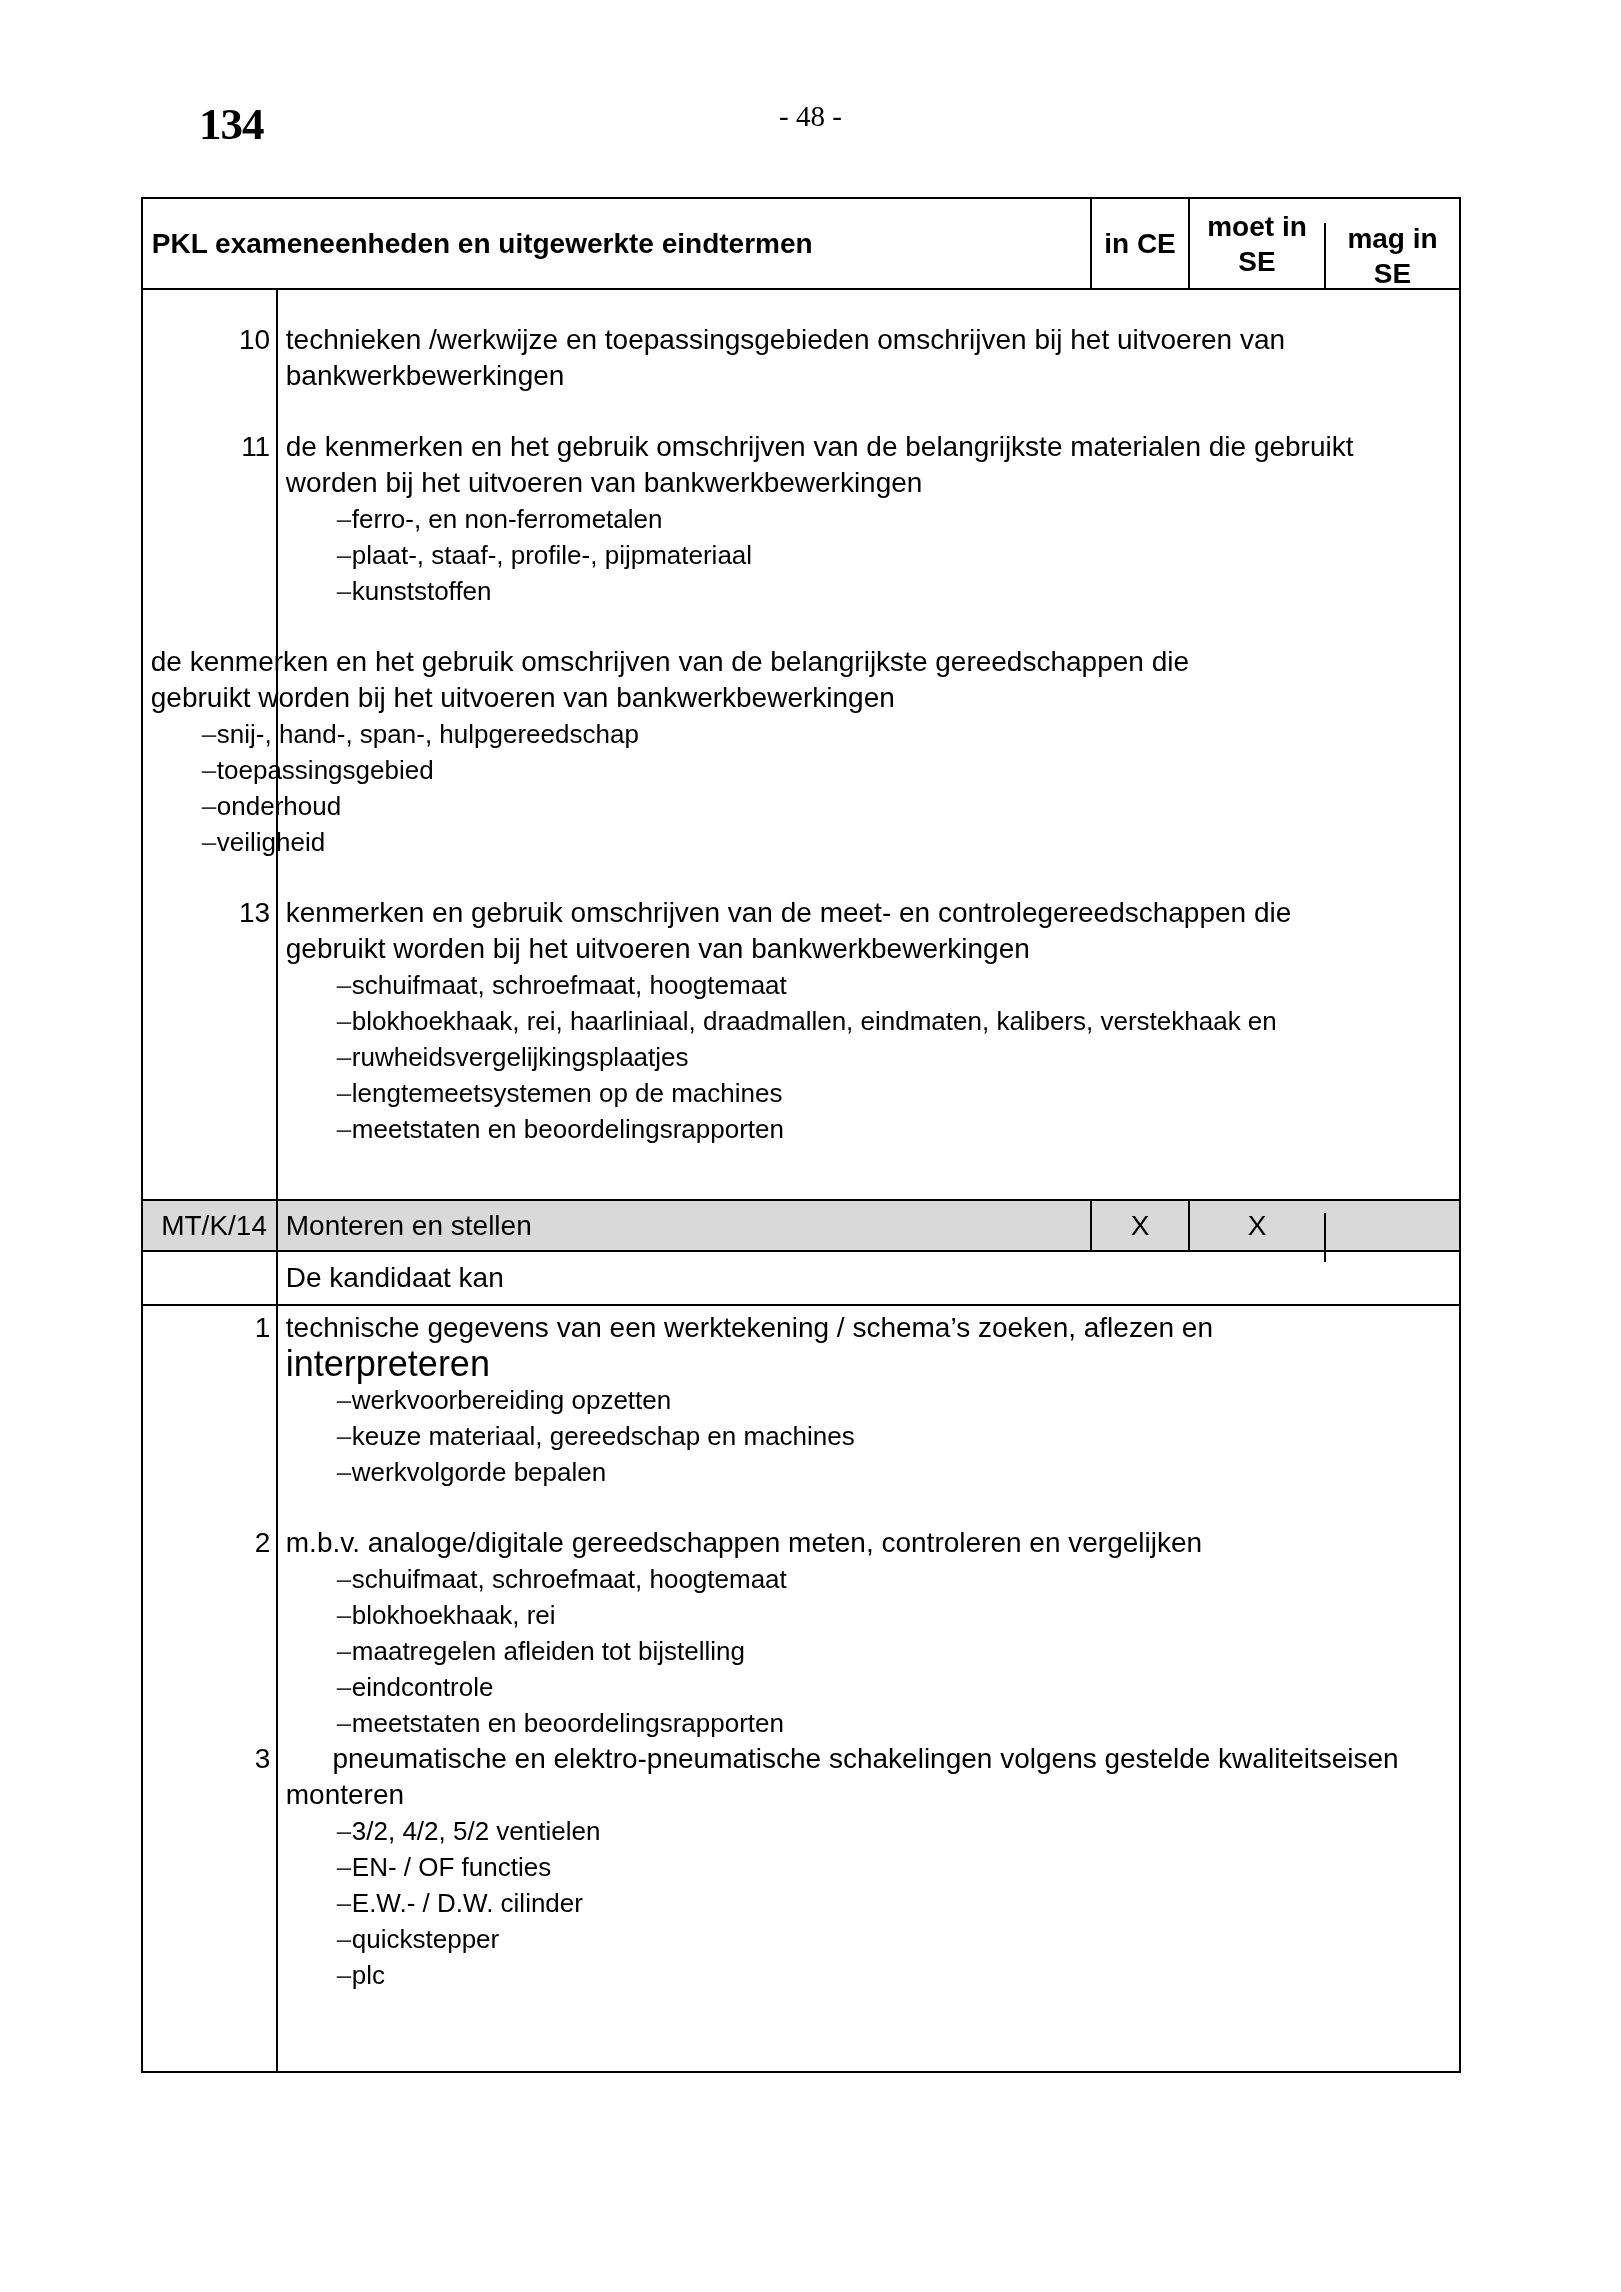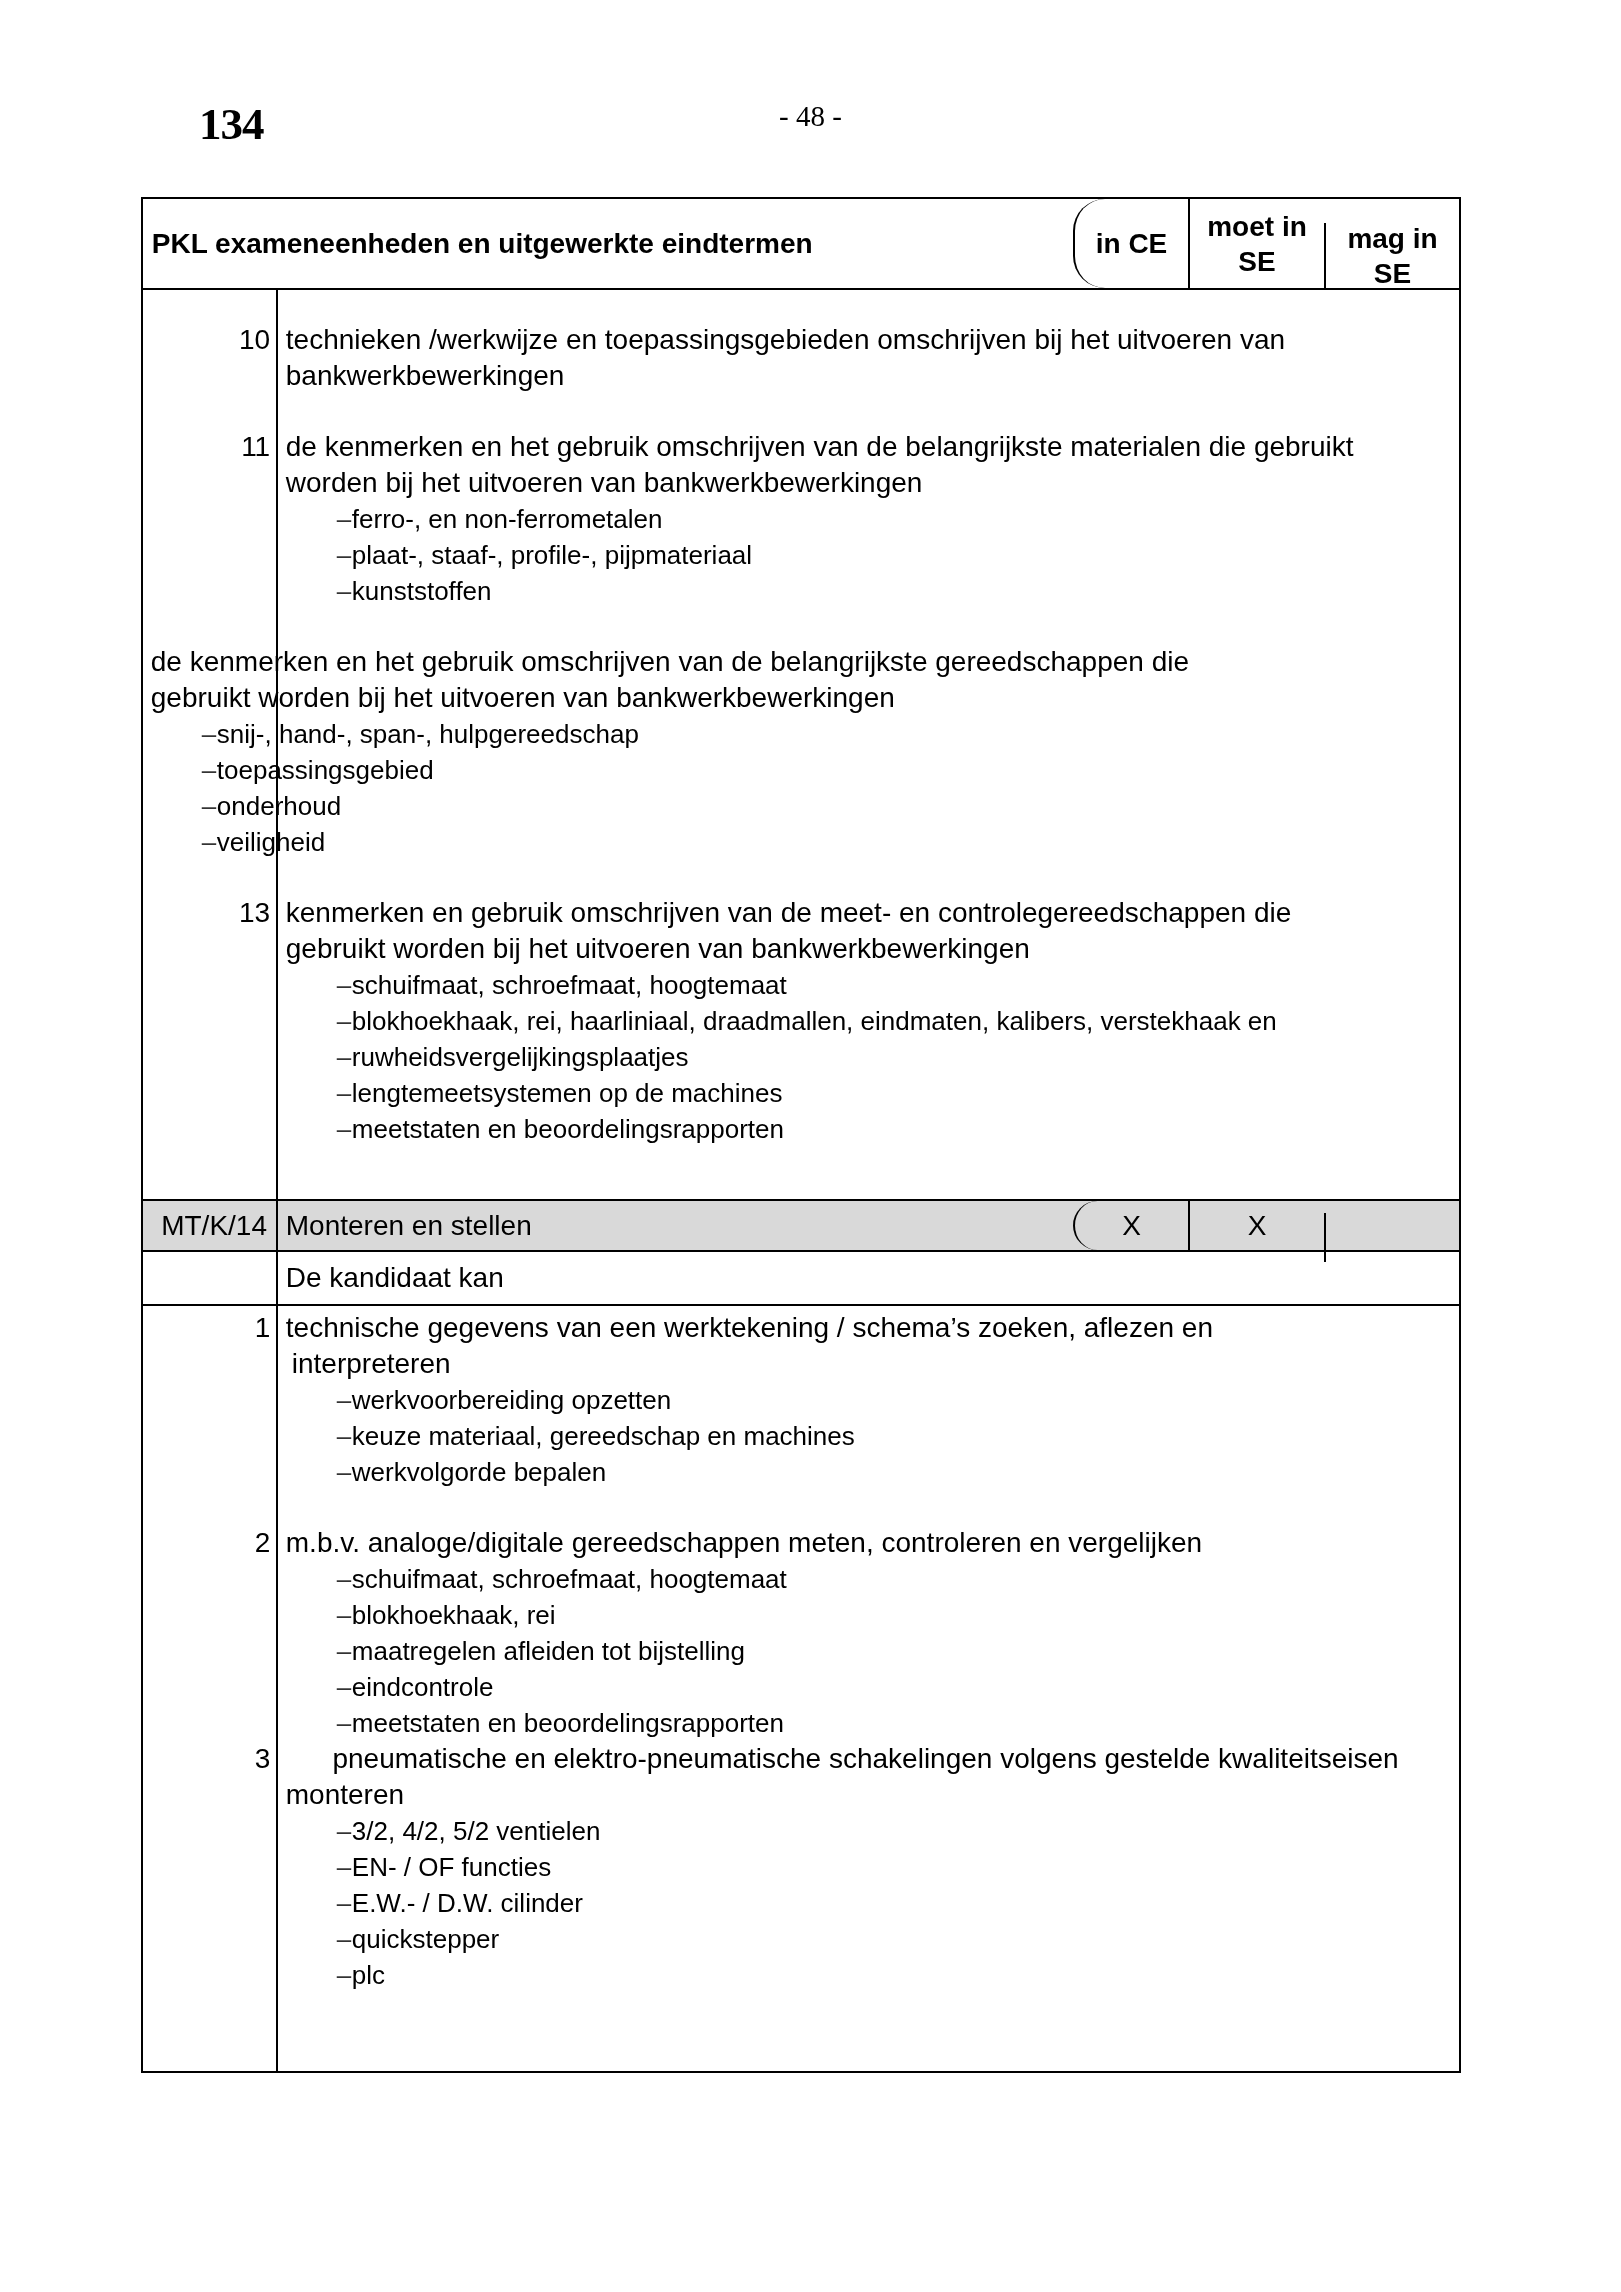--- a/index.html
+++ b/index.html
@@ -8,21 +8,21 @@
   .page-no { position: absolute; left: 199px; top: 98px; font-family: "Liberation Serif", serif;
              font-weight: bold; font-size: 45px; letter-spacing: -1px; }
   .page-sub { position: absolute; left: 779px; top: 100px; font-family: "Liberation Serif", serif;
               font-size: 29px; }
   .tbl { position: absolute; left: 141px; top: 197px; width: 1320px; border: 2.9px solid #000;
          box-sizing: border-box; }
   .row { display: flex; position: relative; box-sizing: border-box; }
   .c-num { width: 135px; flex: none; text-align: right; padding-right: 9px; box-sizing: border-box;
            border-right: 2px solid #000; }
   .c-text { flex: 1; box-sizing: border-box; padding-left: 7.8px; }
-  .c-ce { width: 115px; flex: none; border-left: 2px solid #000; text-align: center; box-sizing: border-box; border-radius: 32px; }
+  .c-ce { width: 98px; flex: none; border-left: 2px solid #000; text-align: center; box-sizing: border-box; }
   .c-moet { width: 136px; flex: none; border-left: 2px solid #000; text-align: center; box-sizing: border-box; }
   .c-mag { width: 135px; flex: none; border-left: 2px solid #000; text-align: center; box-sizing: border-box; margin-top: 24px; }
 
   .hdr { height: 91px; border-bottom: 2.9px solid #000; font-weight: bold; font-size: 28px; }
   .hdr .h-title { flex: 1; display: flex; align-items: center; padding-left: 8.8px; }
   .hdr .c-ce, .hdr .c-moet, .hdr .c-mag { display: flex; align-items: center; justify-content: center;
        line-height: 35px; }
 
   .body { display: flex; }
   .item { display: flex; }
@@ -158,21 +158,21 @@
     <div class="c-num"></div>
     <div class="c-text">De kandidaat kan</div>
   </div>
 
   <div class="row body" style="height:765px;">
     <div class="col-body" id="sec2" style="flex:1; padding-top:3.9px;">
         <div class="item">
           <div class="item-num" style="font-size: 28px; line-height: 36px;">1</div>
           <div class="item-body">
             <div style="font-size: 28px; line-height: 36px;">technische gegevens van een werktekening / schema’s zoeken, aflezen en</div>
-            <div style="font-size: 28px; line-height: 36px; margin-left: 6px;">interpreteren</div>
+            <div style="font-size: 36px; line-height: 36px;">interpreteren</div>
             <div class="sub">
               <span class="dash">–</span>
               <span class="stxt">werkvoorbereiding opzetten</span>
             </div>
             <div class="sub">
               <span class="dash">–</span>
               <span class="stxt">keuze materiaal, gereedschap en machines</span>
             </div>
             <div class="sub">
               <span class="dash">–</span>

